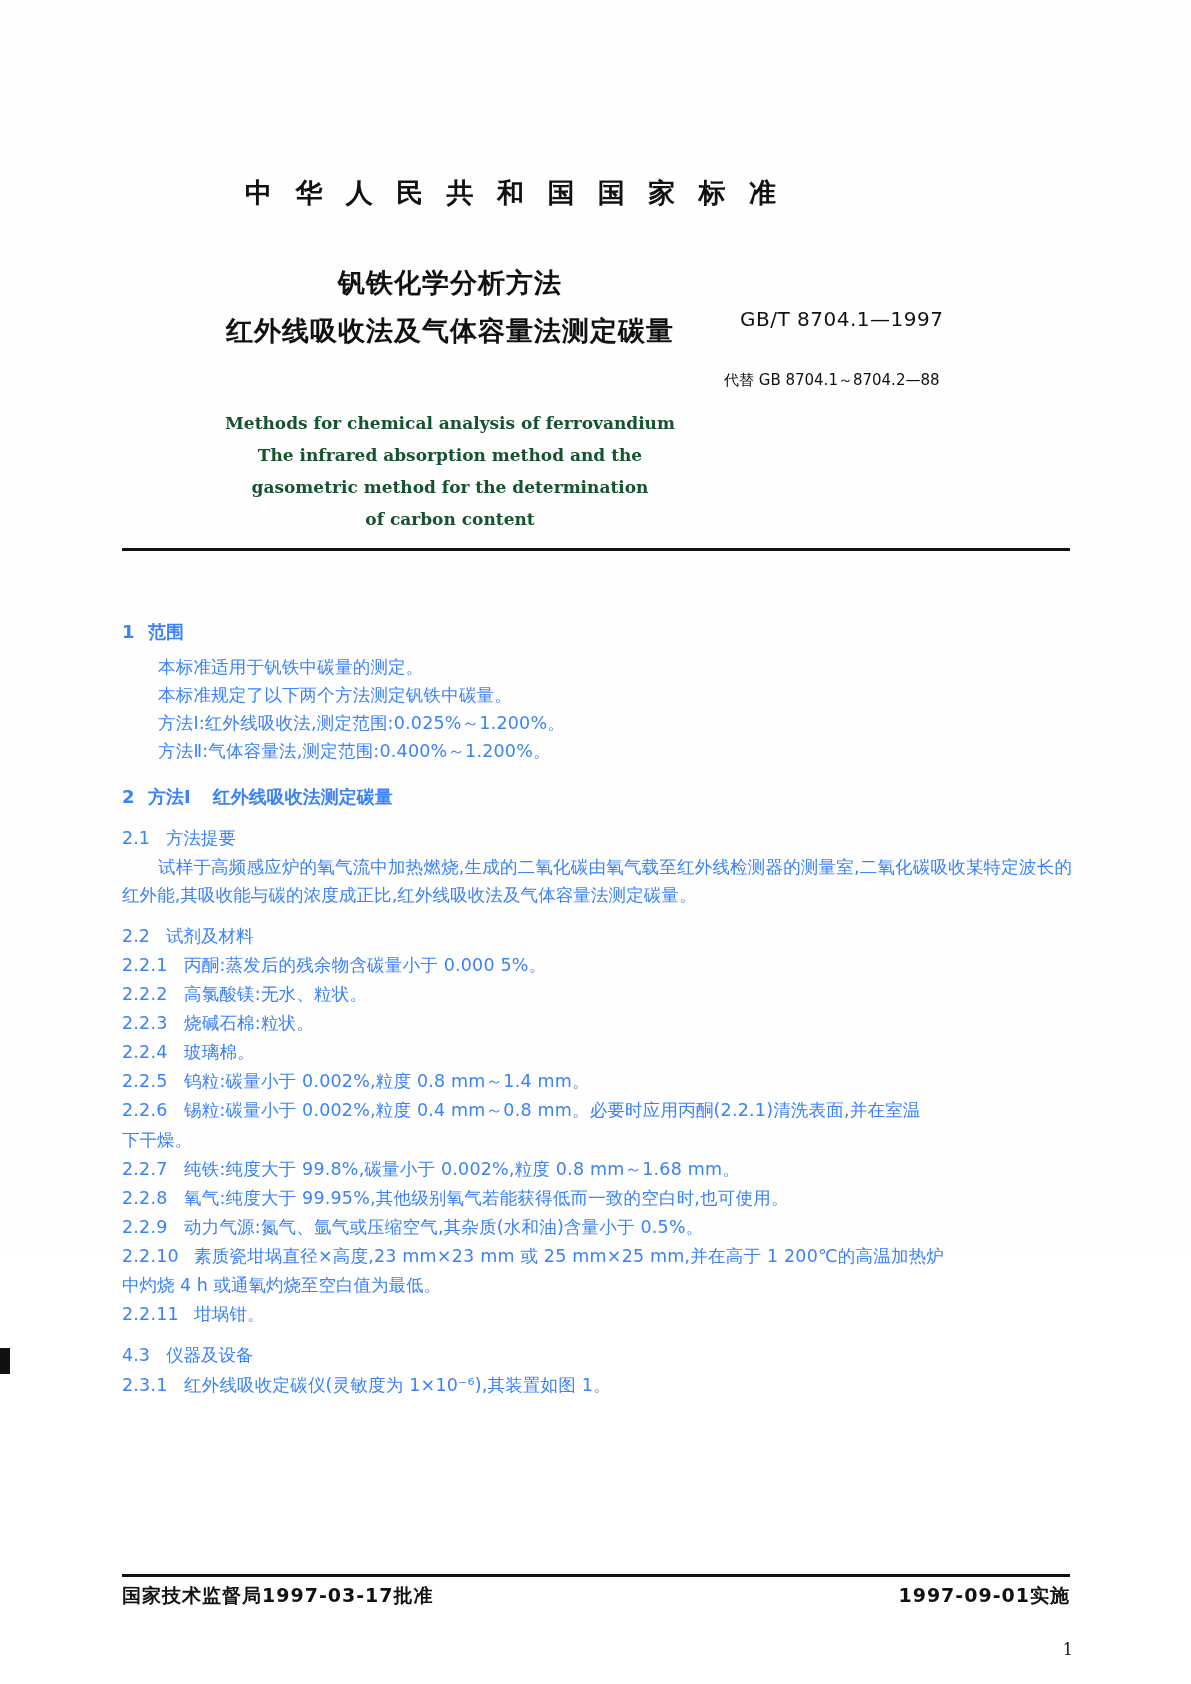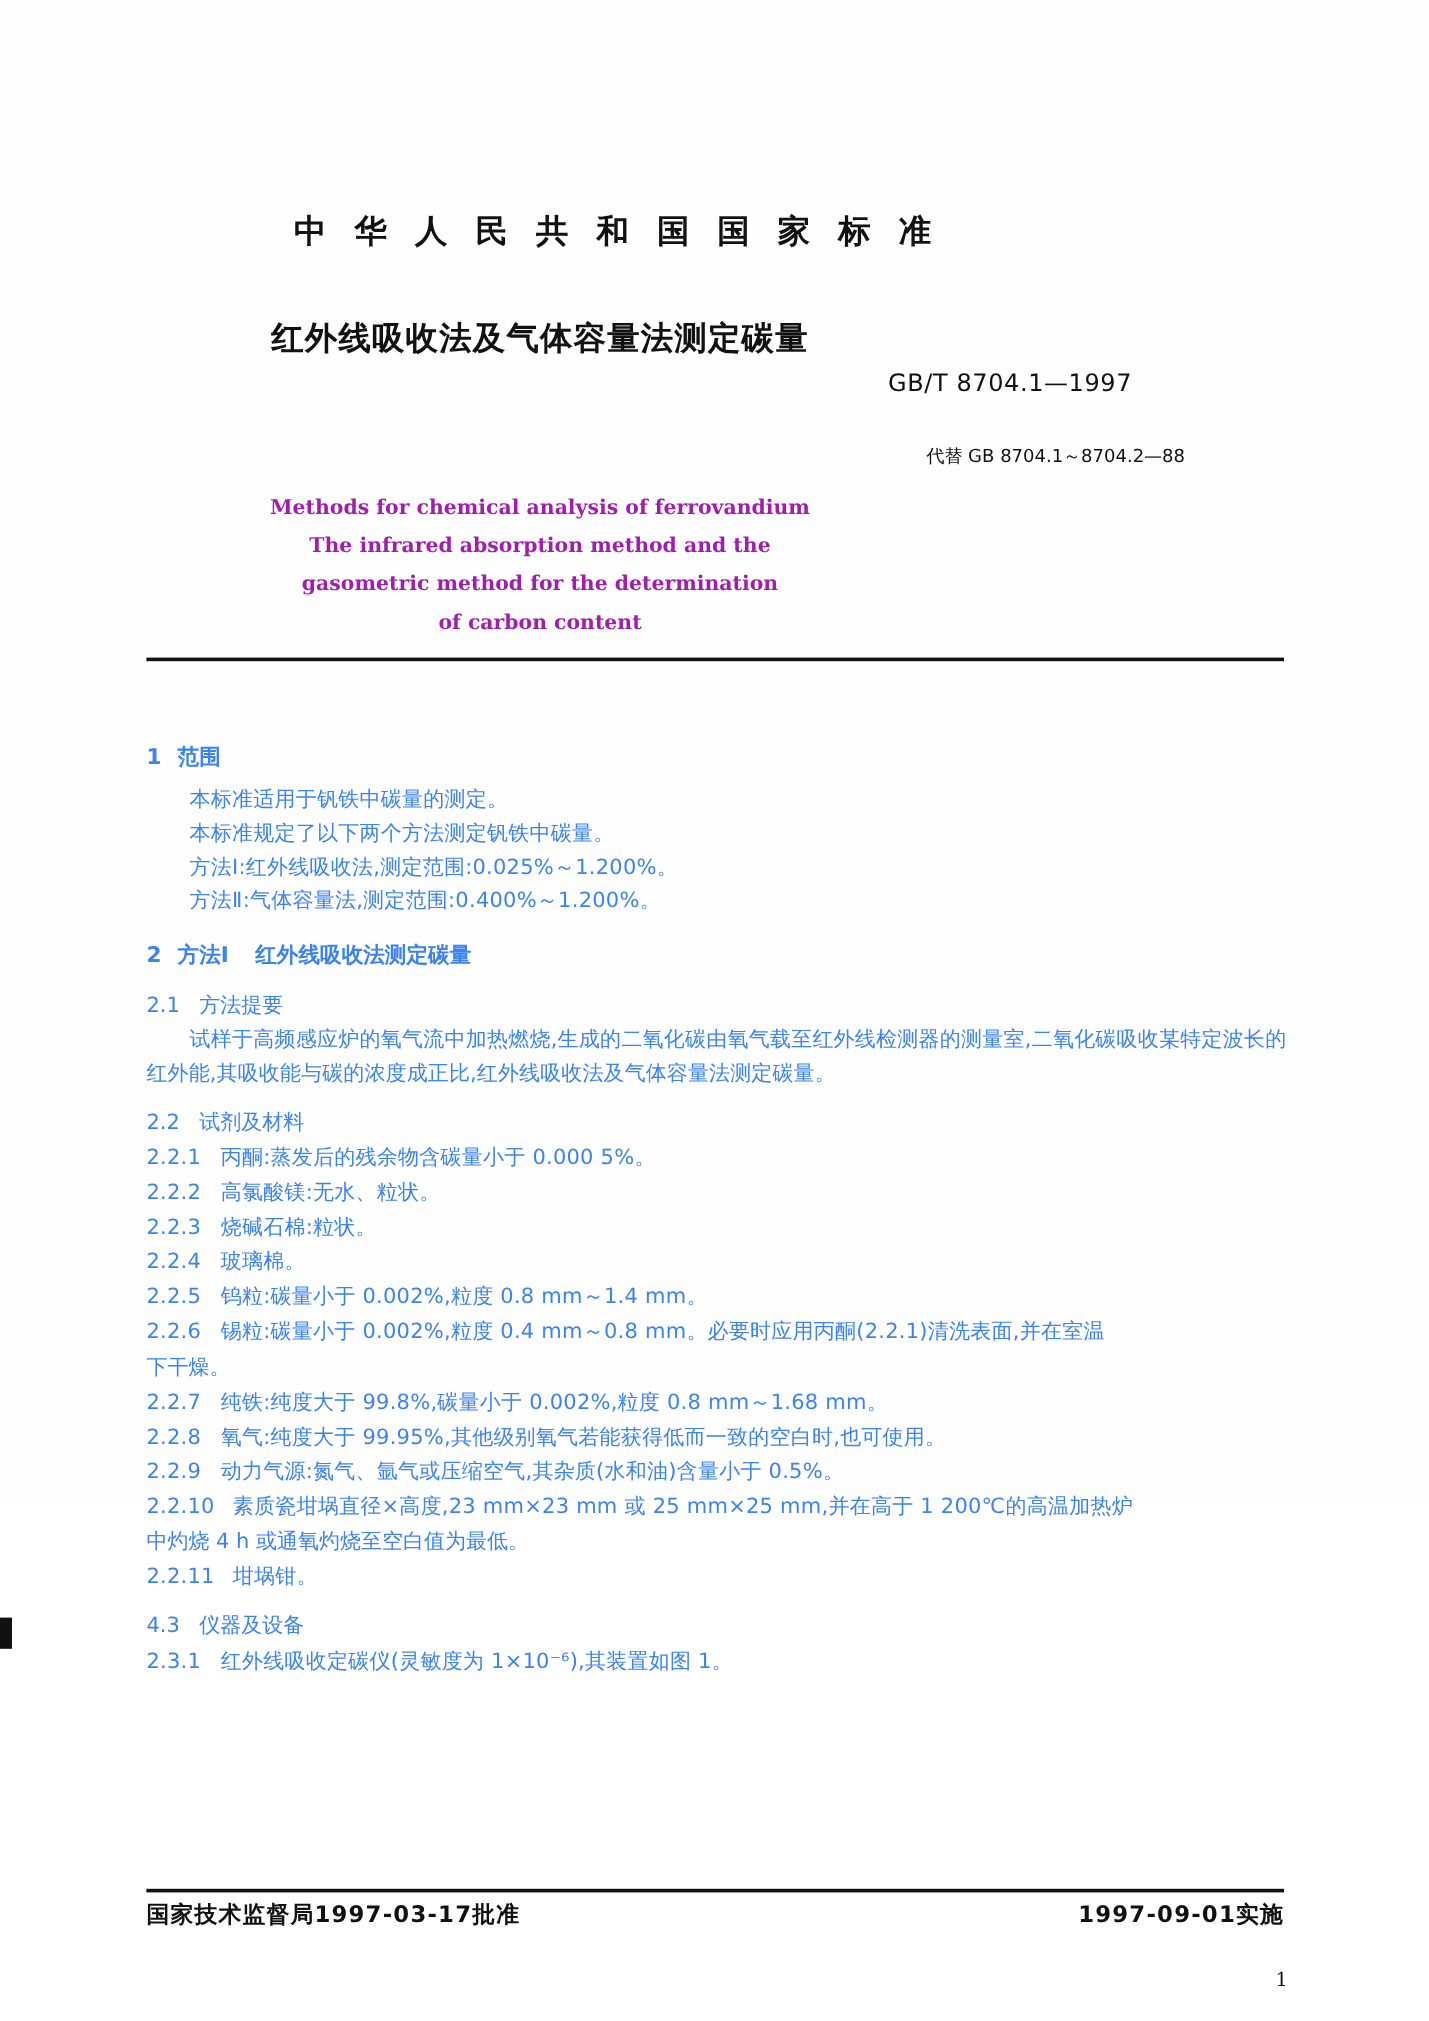--- a/index.html
+++ b/index.html
@@ -60,37 +60,37 @@
     position: absolute;
     left: 620px;
     top: 48px;
     font-family: "DejaVu Sans", "Liberation Sans", sans-serif;
     font-size: 20px;
     letter-spacing: 0.5px;
     color: #111;
   }
   .replaces {
     position: absolute;
-    left: 652px;
+    left: 604px;
     top: 112px;
     font-family: "DejaVu Sans", "Liberation Sans", sans-serif;
     font-size: 15px;
     color: #111;
   }
 
   .en-title {
     margin-top: 28px;
     width: 660px;
     margin-left: 0px;
     text-align: center;
     font-family: "DejaVu Serif", "Liberation Serif", serif;
     font-weight: bold;
     font-size: 17px;
     line-height: 32px;
-    color: #a21caf;
+    color: #14532d;
   }
 
   .rule {
     position: absolute;
     left: 122px;
     top: 548px;
     width: 948px;
     height: 3px;
     background: #111;
   }
@@ -207,20 +207,21 @@
 </head>
 <body>
 
 <div class="page">
 
   <div class="doc-header">
     <div class="national-standard-title">中 华 人 民 共 和 国 国 家 标 准</div>
 
     <div class="title-row">
       <div class="cn-title">
+        <div>钒铁化学分析方法</div>
         <div>红外线吸收法及气体容量法测定碳量</div>
       </div>
       <div class="std-number mono">GB/T 8704.1—1997</div>
       <div class="replaces mono">代替 GB 8704.1～8704.2—88</div>
     </div>
 
     <div class="en-title">
       <div>Methods for chemical analysis of ferrovandium</div>
       <div>The infrared absorption method and the</div>
       <div>gasometric method for the determination</div>

